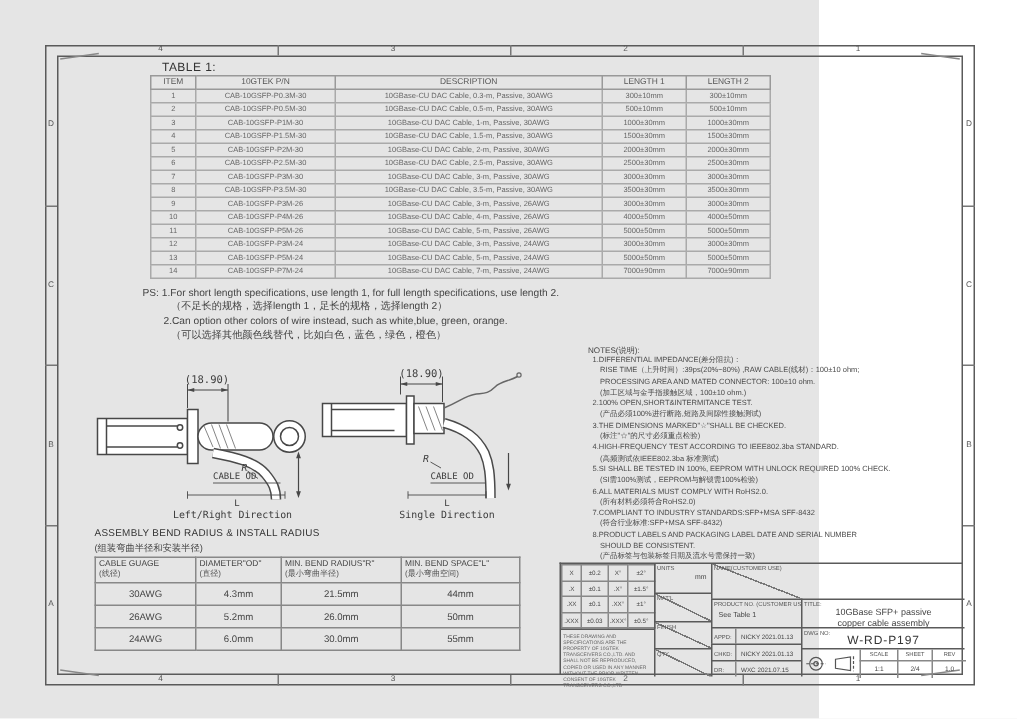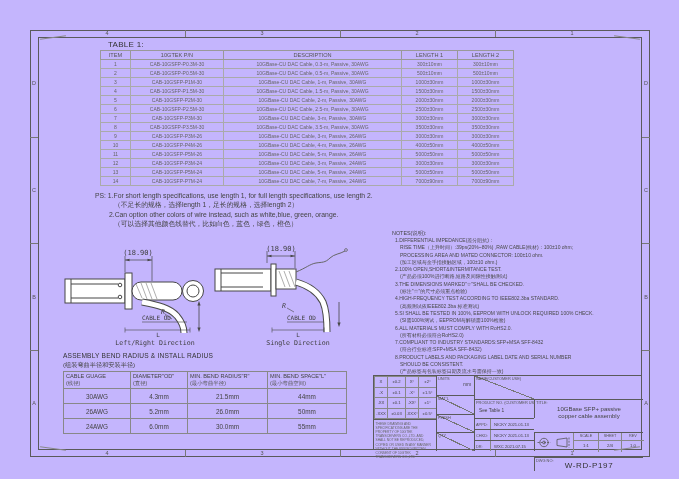--- a/index.html
+++ b/index.html
@@ -1,17 +1,17 @@
 <!DOCTYPE html>
 <html><head>
 <meta charset="utf-8">
 <style>
   html,body{margin:0;padding:0;background:#fff;}
   body{width:679px;height:479px;overflow:hidden;font-family:"Liberation Sans",sans-serif;-webkit-font-smoothing:antialiased;}
-  #canvas{position:relative;width:679px;height:479px;background:#c4b5fd;color:#3c3c3c;}
+  #canvas{position:relative;width:546px;height:479px;background:#e5e5e5;color:#3c3c3c;}
   .abs{position:absolute;box-sizing:border-box;}
 
   
   .outer-frame{left:30px;top:30px;width:620px;height:427px;border:1px solid #5a5a5a;}
   .inner-frame{left:38px;top:37px;width:604px;height:413px;border:1px solid #5a5a5a;}
   .zone-label{font-size:5.5px;color:#555;width:16px;text-align:center;line-height:7px;}
   .tickv{width:1px;height:7px;background:#777;}
   .tickh{width:8px;height:1px;background:#777;}
   .corner{height:1px;width:26px;background:#888;}
 
@@ -477,21 +477,21 @@
           <span class="lab">DR:</span>
           <span class="val">WXC  2021.07.15</span>
         </div>
     </div>
 
     <div class="abs tb-cell" style="left:160px;top:23px;width:109px;height:19px;">
       <div class="mini-label">TITLE:</div>
       <div class="dtitle">10GBase SFP+ passive</div>
       <div class="dtitle">copper cable assembly</div>
     </div>
-    <div class="abs tb-cell" style="left:160px;top:42px;width:109px;height:14px;margin-top:39px;">
+    <div class="abs tb-cell" style="left:160px;top:42px;width:109px;height:14px;">
       <div class="mini-label" style="position:absolute;left:0;top:0">DWG NO:</div>
       <div class="dwgno" style="padding-top:3px">W-RD-P197</div>
     </div>
     <div class="abs tb-cell" style="left:160px;top:56px;width:109px;height:19px;">
 
       <svg width="38" height="19" viewBox="0 0 38 19" style="position:absolute;left:0;top:0">
         <g stroke="#555" fill="none" stroke-width="0.8">
           <circle cx="9" cy="9.5" r="4.2"></circle>
           <circle cx="9" cy="9.5" r="1.4"></circle>
           <line x1="2.5" y1="9.5" x2="15.5" y2="9.5" stroke-dasharray="2,1.2"></line>

